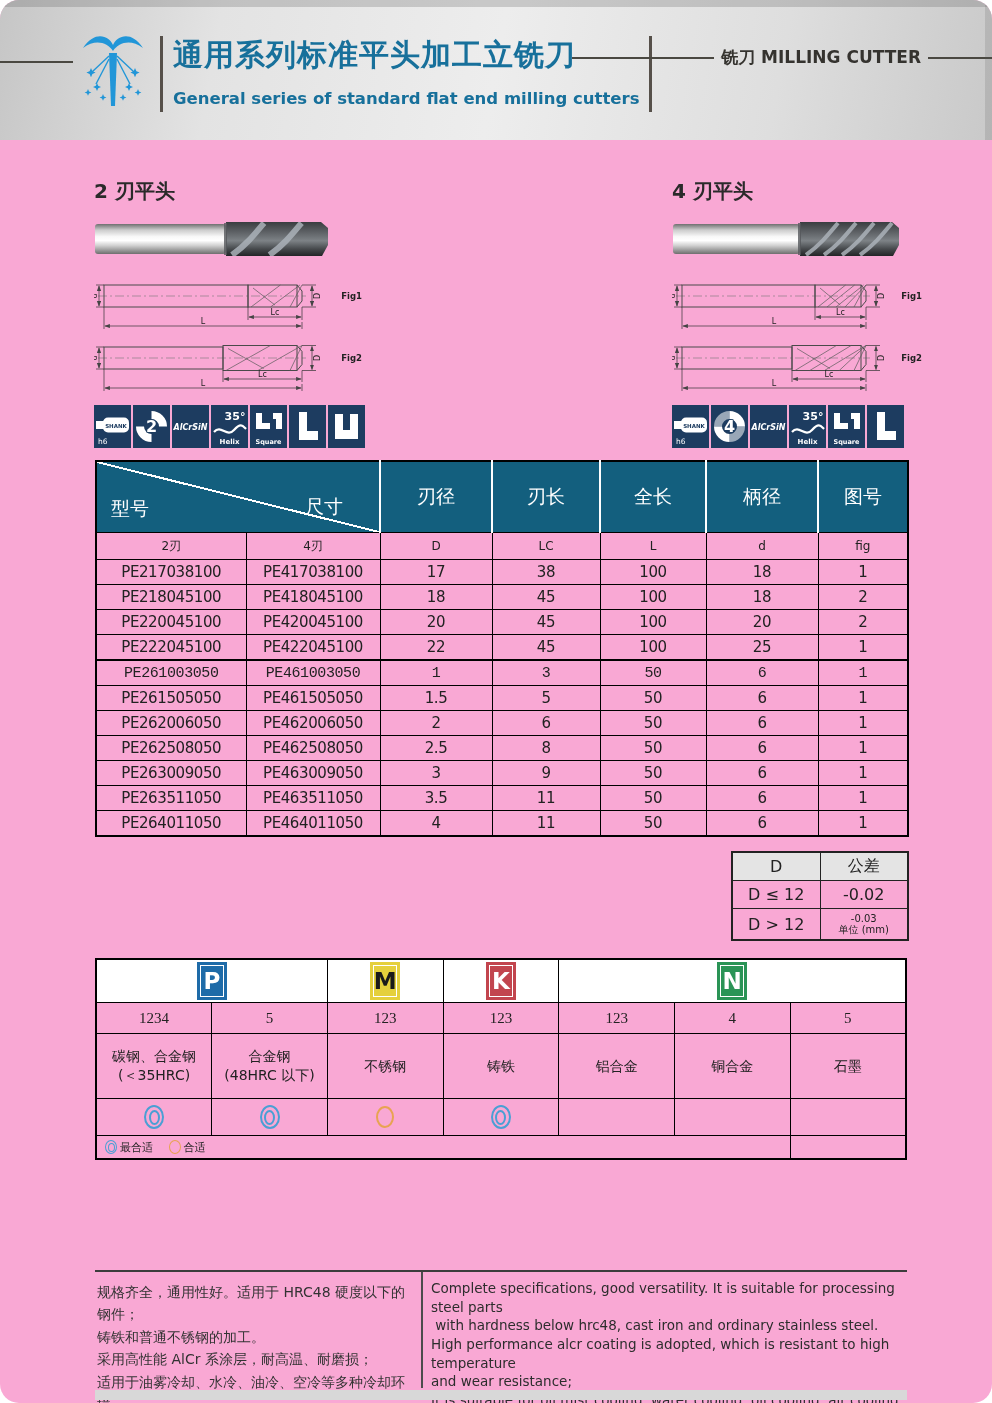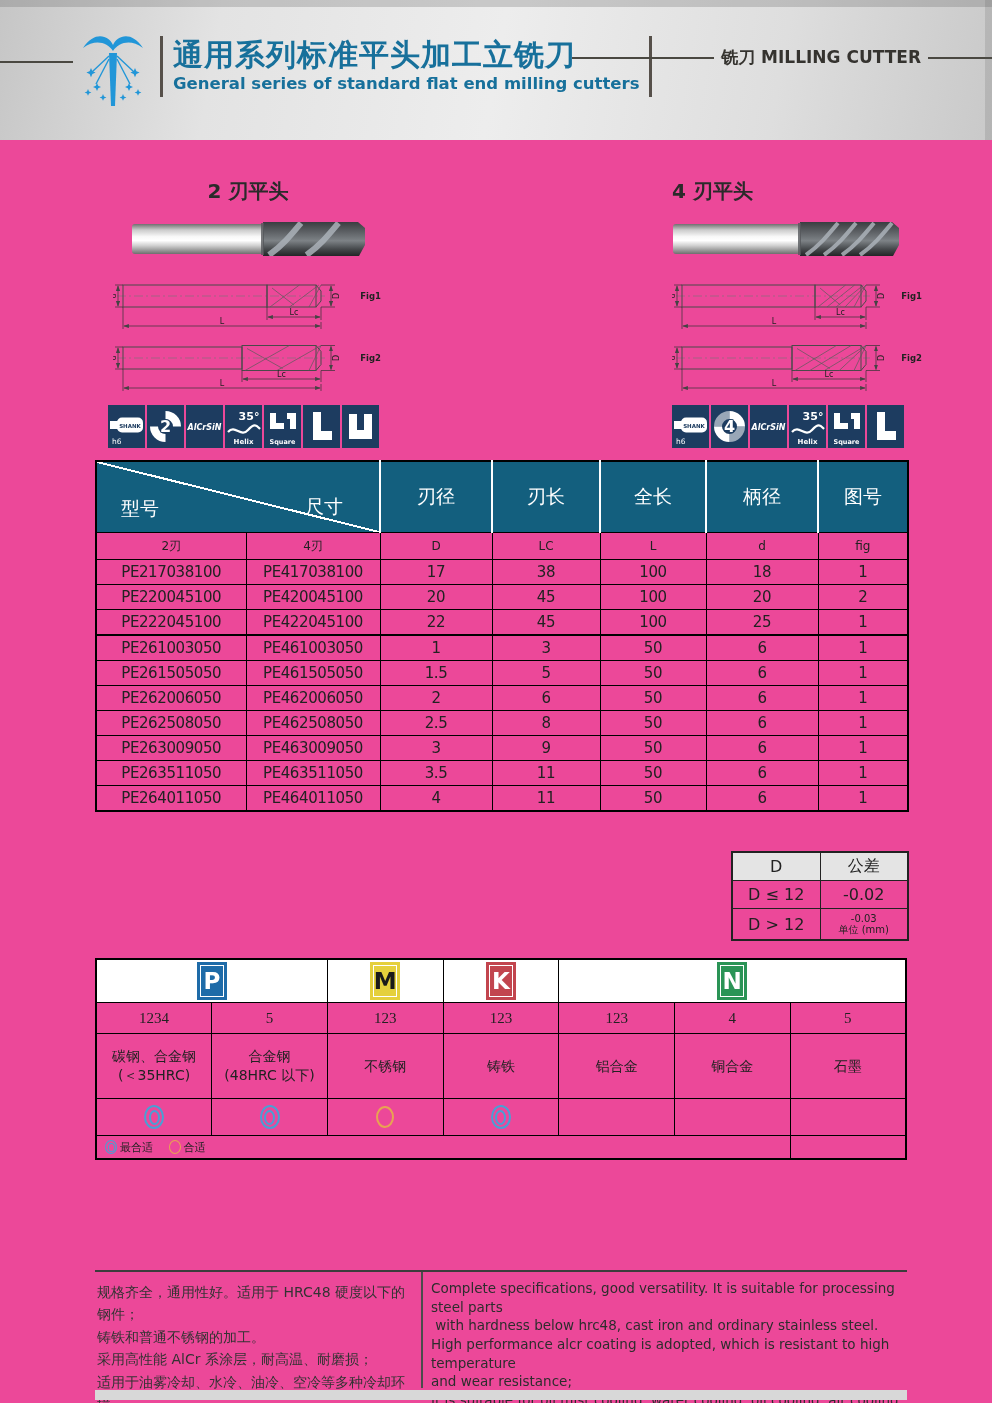--- a/index.html
+++ b/index.html
@@ -1,61 +1,61 @@
 <!DOCTYPE html>
 <html style="--teal: #135f7e; --navy: #1d3c60; --title: #17709b; --logo: #2196d8; --pblue: #1e6ba8; --myellow: #e5d03c; --kred: #c2454e; --ngreen: #2a9456; --best: #4a9fd4; --good: #e8a352;"><head>
 <meta charset="utf-8">
 <style>
   html,body{margin:0;padding:0;background:#fff;}
   body{width:992px;font-family:"DejaVu Sans","Liberation Sans",sans-serif;color:#222;}
-  .page{position:relative;width:992px;height:1403px;background:#ec4899;overflow:hidden;}
+  .page{position:relative;width:992px;height:1403px;background:#f9a8d4;overflow:hidden;border-radius:19px;}
 
   
   .band{position:absolute;left:0;top:0;width:992px;height:140px;
         background:linear-gradient(100deg,#c6c6c6 0%,#e3e3e3 22%,#ededed 50%,#dedede 78%,#c9c9c9 100%);}
   .band::before{content:"";position:absolute;left:0;top:0;width:100%;height:7px;background:rgba(90,90,90,.25);}
   .band::after{content:"";position:absolute;right:0;top:0;width:7px;height:100%;background:rgba(90,90,90,.18);}
   .hline-left{position:absolute;left:0;top:61px;width:73px;height:2px;background:#4a4841;}
   .logo{position:absolute;left:80px;top:26px;}
   .title-block{position:absolute;left:160px;top:36px;padding:2px 10px 4px 10px;
                border-left:3px solid #56504a;border-right:3px solid #56504a;}
   .title-cn{margin:0;font-size:30px;line-height:1.15;font-weight:bold;color:var(--title);letter-spacing:1px;}
-  .title-en{font-size:16.5px;font-weight:bold;color:var(--title);margin-top:1px;}
+  .title-en{font-size:16.5px;font-weight:bold;color:var(--title);margin-top:16px;}
   .right-group{position:absolute;left:572px;right:0;top:46px;display:flex;align-items:center;gap:7px;text-align:center;}
   .right-group .rl{font-size:17px;font-weight:bold;color:#35332f;white-space:nowrap;}
   .right-group .ln{height:0;border-top:2px solid #4a4841;}
   .ln.grow{flex:1;}
   .ln.short{width:64px;}
 
   
   .section{position:absolute;top:178px;}
-  .section.left{left:108px;width:280px;text-align:center;}
+  .section.left{left:94px;width:280px;}
   .section.right{left:672px;width:233px;}
   .sec-title{font-size:20px;font-weight:bold;color:#2a2a2a;margin:0 0 14px 0;}
   .photo{height:40px;margin-bottom:14px;}
   .fig{height:58px;margin-bottom:4px;}
   .fig+.fig{margin-bottom:12px;}
   .badges{display:flex;gap:2px;}
   .badge{width:37px;height:43px;background:var(--navy);flex:0 0 auto;}
   .badge svg{display:block;width:37px;height:43px;}
 
   
   table{border-collapse:collapse;}
   .spec{position:absolute;left:95px;top:460px;width:812px;table-layout:fixed;border:2px solid #000;}
   .spec th,.spec td{border:1px solid #000;text-align:center;padding:0;}
   .spec thead .hrow1 th{background:var(--teal);color:#fff;height:70px;font-size:19px;font-weight:normal;
         border:none;border-right:2px solid #fff;}
   .spec thead .hrow1 th:last-child{border-right:none;}
   .spec thead .hrow2 td{height:26px;font-size:12px;}
   .spec tbody td{height:24px;font-size:15px;letter-spacing:-.4px;}
-  .spec tbody tr.sep td{border-top:2px solid #000;}
+  .spec tbody tr.sep td{border-top:2px solid #000;font-family:Liberation Mono, monospace;}
   th.diag{position:relative;
      background-image:linear-gradient(to top right,transparent calc(50% - 1px),#fff calc(50% - 1px),#fff calc(50% + 1px),transparent calc(50% + 1px)) !important;
      background-color:var(--teal) !important;}
-  th.diag .lbl-model{position:absolute;left:14px;bottom:10px;margin-left:10px;}
+  th.diag .lbl-model{position:absolute;left:14px;bottom:10px;}
   th.diag .lbl-size{position:absolute;right:36px;top:8px;margin-top:24px;}
 
   
   .tol{position:absolute;left:731px;top:851px;width:176px;table-layout:fixed;border:2px solid #222;}
   .tol th,.tol td{border:1px solid #222;text-align:center;padding:0;}
   .tol th{background:#e4e4e4;height:27px;font-size:16px;font-weight:normal;}
   .tol td{height:27px;font-size:16px;}
   .tol .small-val{font-size:10px;line-height:1.1;display:block;}
   .tol .unit{font-size:10px;line-height:1.1;display:block;}
   .tol tr:last-child td{height:30px;}
@@ -483,20 +483,29 @@
         <tr>
           <td>PE217038100</td>
           <td>PE417038100</td>
           <td>17</td>
           <td>38</td>
           <td>100</td>
           <td>18</td>
           <td>1</td>
         </tr>
         <tr>
+          <td>PE218045100</td>
+          <td>PE418045100</td>
+          <td>18</td>
+          <td>45</td>
+          <td>100</td>
+          <td>18</td>
+          <td>2</td>
+        </tr>
+        <tr>
           <td>PE220045100</td>
           <td>PE420045100</td>
           <td>20</td>
           <td>45</td>
           <td>100</td>
           <td>20</td>
           <td>2</td>
         </tr>
         <tr>
           <td>PE222045100</td>

